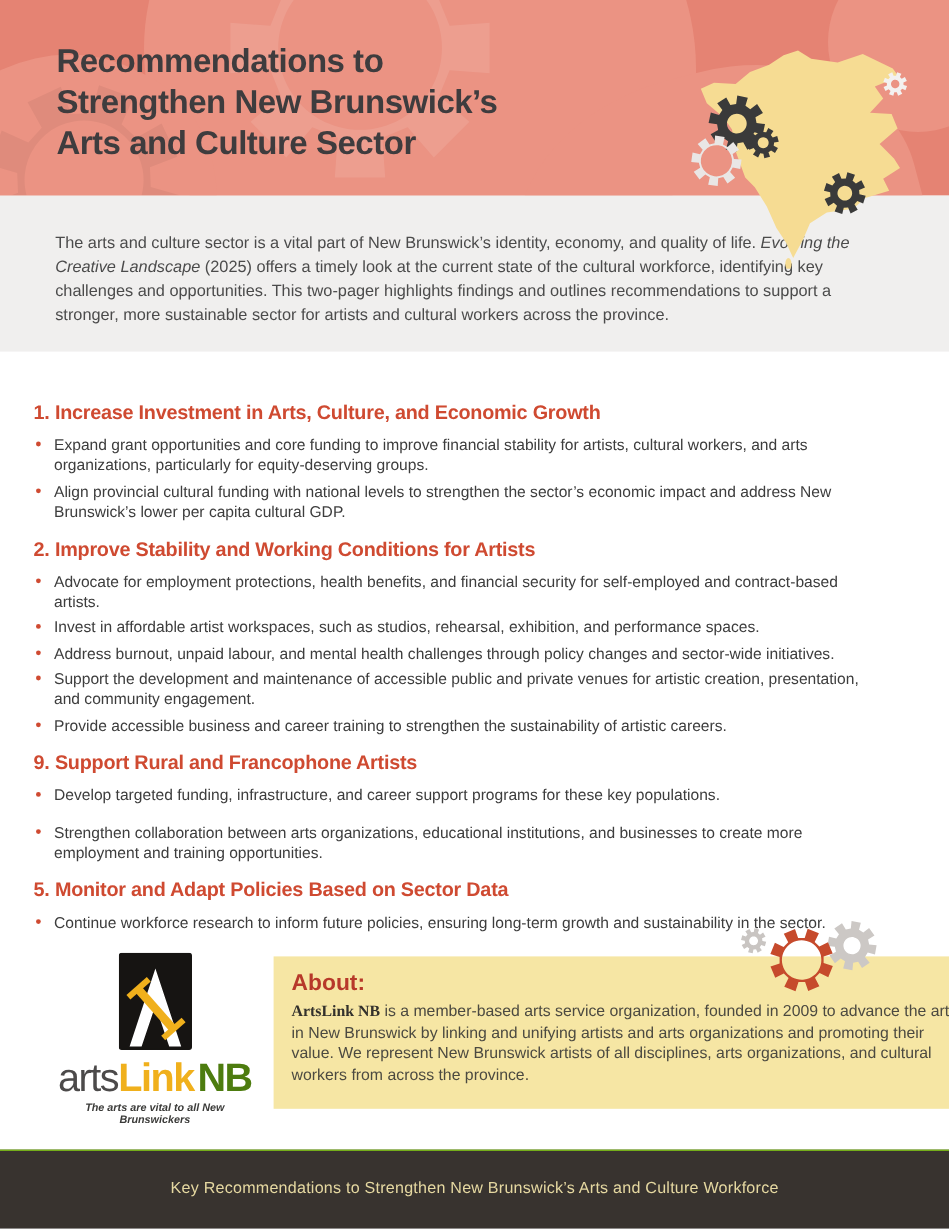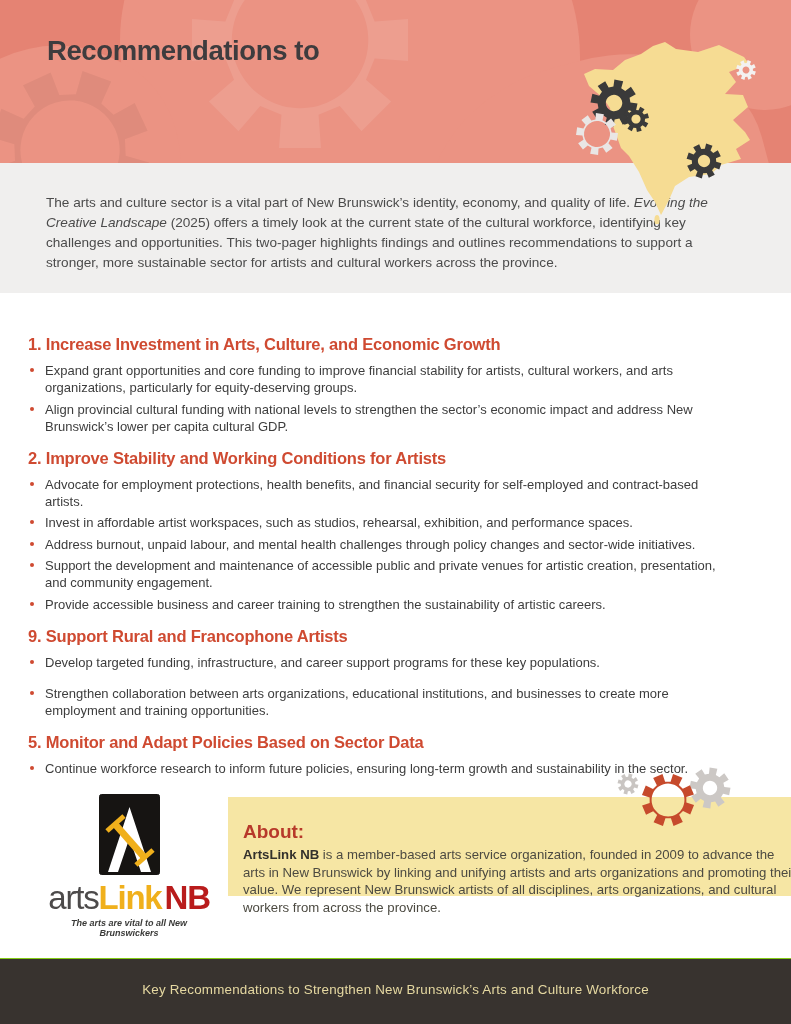--- a/index.html
+++ b/index.html
@@ -52,30 +52,30 @@
     border-radius:50%; background:var(--heading_red,#cf4a31);
   }
 
   
   .bottom { position:absolute; left:0; top:792px; width:791px; height:140px; }
   .logo { position:absolute; left:46px; top:2px; width:166px; text-align:center; }
   .logo-mark { display:block; margin:0 auto; }
   .logo-word { font-size:33px; letter-spacing:-1.2px; margin-top:4px; white-space:nowrap; }
   .logo-word .w1 { color:#4c4a4a; font-weight:normal; }
   .logo-word .w2 { color:var(--logo_gold,#f0b01c); font-weight:bold; }
-  .logo-word .w3 { color:#b91c1c; font-weight:bold; padding-left:3px; }
+  .logo-word .w3 { color:#4d7c0f; font-weight:bold; padding-left:3px; }
   .logo-tagline { font-size:9px; font-style:italic; font-weight:bold; color:#3b3b39; margin-top:1px; }
 
   .about-box {
-    position:absolute; left:228px; top:5px; width:563px; height:99px;
-    background:var(--box_yellow,#f6e6a4); padding:24px 8px 0 15px;
+    position:absolute; left:228px; top:5px; width:563px; height:127px;
+    background:var(--box_yellow,#f6e6a4); padding:12px 8px 0 15px;
   }
   .about-h { color:var(--about_red,#b7392a); font-size:19px; font-weight:bold; margin-bottom:3px; }
   .about-p { font-size:13.2px; line-height:17.5px; color:#4c4a41; width:556px; }
-  .about-p b { font-weight:bold; color:#33312c; }
+  .about-p b { font-weight:bold; color:#33312c;font-family:Liberation Serif, serif; }
   .about-gears { position:absolute; left:604px; top:-31px; width:160px; height:92px; z-index:3; }
 
   
   .footer {
     position:absolute; left:0; bottom:0; width:791px; height:66px;
     background:var(--footer_bg,#38332f); border-top:1px solid #84cc16;
     text-align:center; padding-top:23px;
   }
   .footer p { color:var(--footer_text,#e5d8a1); font-size:13.4px; letter-spacing:0.2px; }
 </style>
@@ -95,20 +95,22 @@
     <div class="blob b1"></div>
     <div class="blob b2"></div>
     <div class="blob b3"></div>
     <div class="blob b4"></div>
     <svg class="hero-gears-bg" viewBox="0 0 791 163">
       <use href="#gearRingP" transform="translate(300,40) scale(11)" fill="rgba(255,255,255,0.10)"></use>
       <use href="#gearRingP" transform="translate(70,150) scale(8) rotate(20)" fill="rgba(0,0,0,0.05)"></use>
     </svg>
     <h1 class="hero-title">
       <span>Recommendations to</span>
+      <span>Strengthen New Brunswick’s</span>
+      <span>Arts and Culture Sector</span>
     </h1>
   </header>
 
   <svg class="map-svg" viewBox="0 0 200 202">
     <path fill="#f6dc93" d="M93,20 L104,27 L126,30 L147,23 L172,35 L177,42 L157,50 L164,60 L153,72 L171,73 L176,85 L161,98 L173,110 L178,118 L164,127 L169,137 L149,143 L139,152 L117,155 L103,164 L97,178 L89,193 L83,180 L75,168 L67,150 L57,134 L49,126 L41,104 L38,86 L31,76 L17,64 L12,52 L23,47 L41,48 L53,38 L69,32 L81,24 Z"></path>
     <ellipse cx="85" cy="198" rx="2.6" ry="5" fill="#f6dc93"></ellipse>
     <use href="#gearP" transform="translate(42,81) scale(2.35) rotate(12)" fill="#3a3a3a"></use>
     <use href="#gearP" transform="translate(64,97) scale(1.3) rotate(30)" fill="#3a3a3a"></use>
     <use href="#gearRingP" transform="translate(25,112) scale(2.1) rotate(8)" fill="#e9e6e5"></use>
     <use href="#gearP" transform="translate(174,48) scale(1.0) rotate(20)" fill="#f3f1f0"></use>

